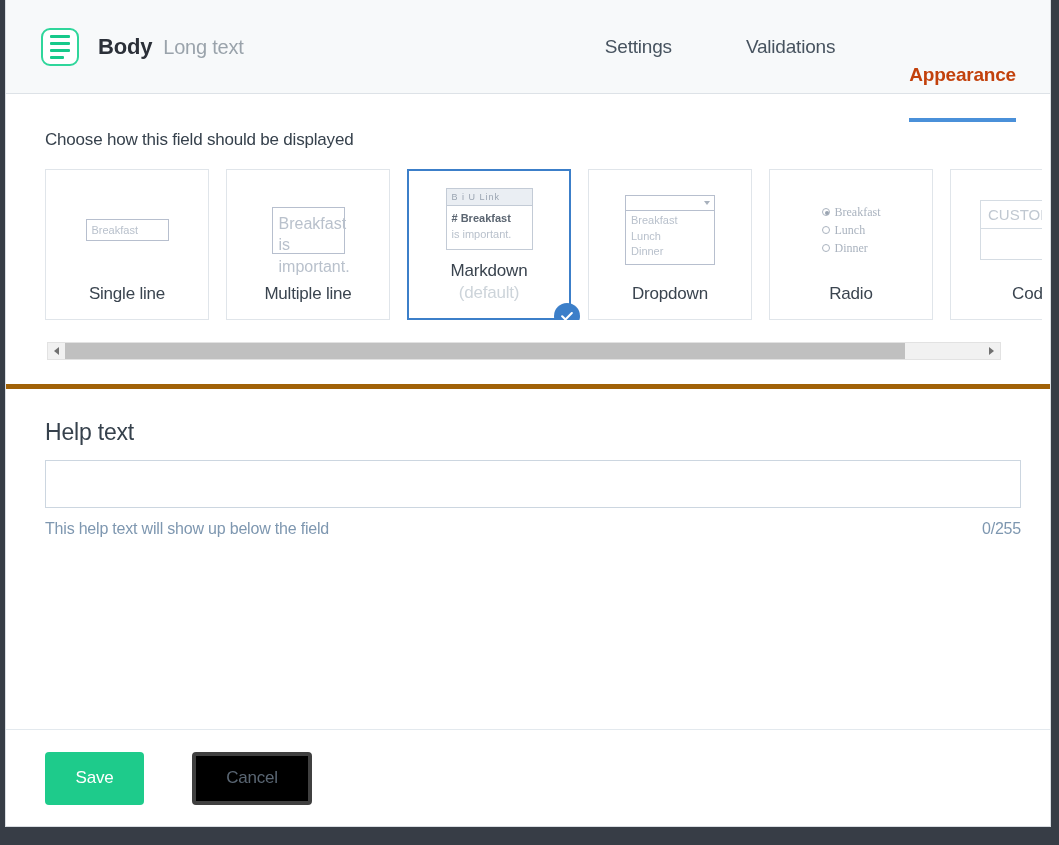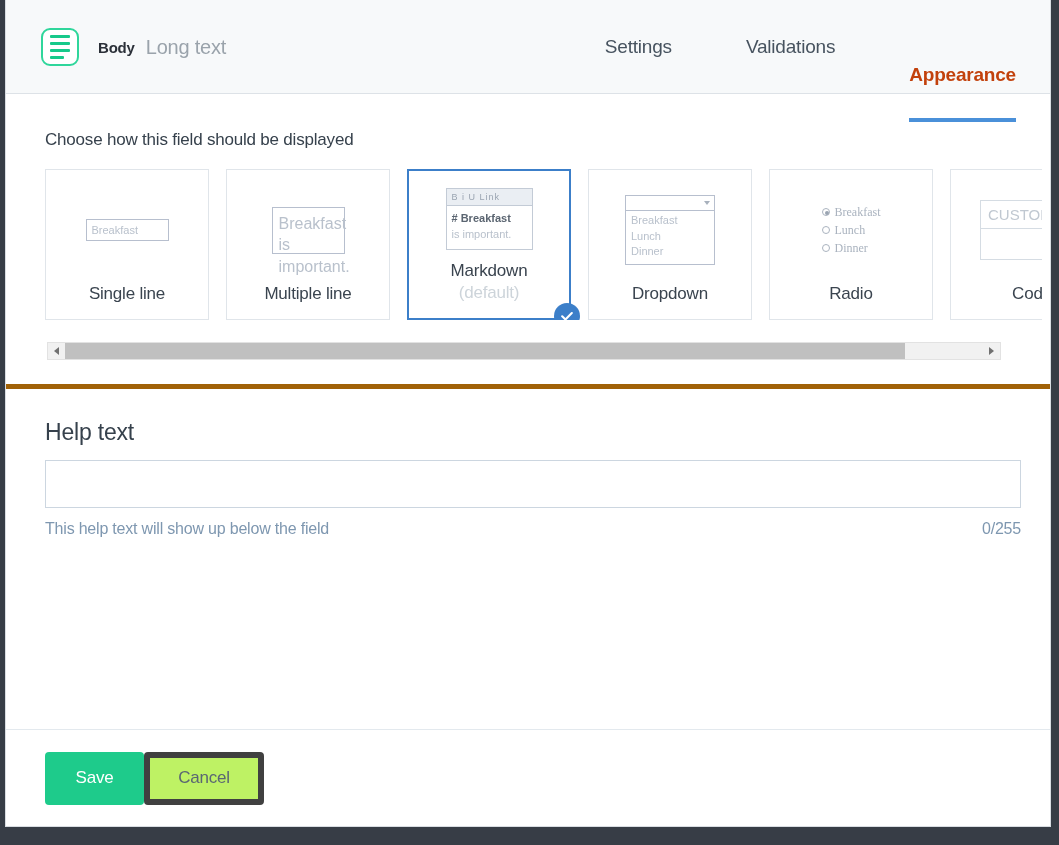--- a/index.html
+++ b/index.html
@@ -54,21 +54,21 @@
     justify-content: center;
     align-items: center;
     gap: 4px;
     padding: 0 7px;
     background: #ffffff;
   }
   .field-icon i { display: block; height: 3px; width: 100%; background: #17c98a; border-radius: 1px; }
   .field-icon i.short { width: 70%; align-self: flex-start; }
 
   .field-title {
-    font-size: 15px;
+    font-size: 22px;
     font-weight: bold;
     color: #2b3038;
     margin-left: 19px;
     letter-spacing: -0.2px;
   }
   .field-subtitle {
     font-size: 20px;
     color: #9aa3ab;
     margin-left: 11px;
     letter-spacing: -0.2px;
@@ -303,23 +303,24 @@
     cursor: pointer;
     letter-spacing: -0.2px;
   }
   .btn-save {
     width: 99px; height: 53px;
     background: #1ecb8b;
     color: #ffffff;
   }
   .btn-cancel {
     width: 120px; height: 53px;
-    background: #bef264;
+    background: #000000;
     color: #5a6673;
-    border: 6px solid #404040;
+    border: 4px solid #404040;
+    margin-left: 48px;
   }
 </style>
 </head>
 <body>
 
 <div id="modal">
 
   <div class="header">
     <div class="header-left">
       <div class="field-icon">

